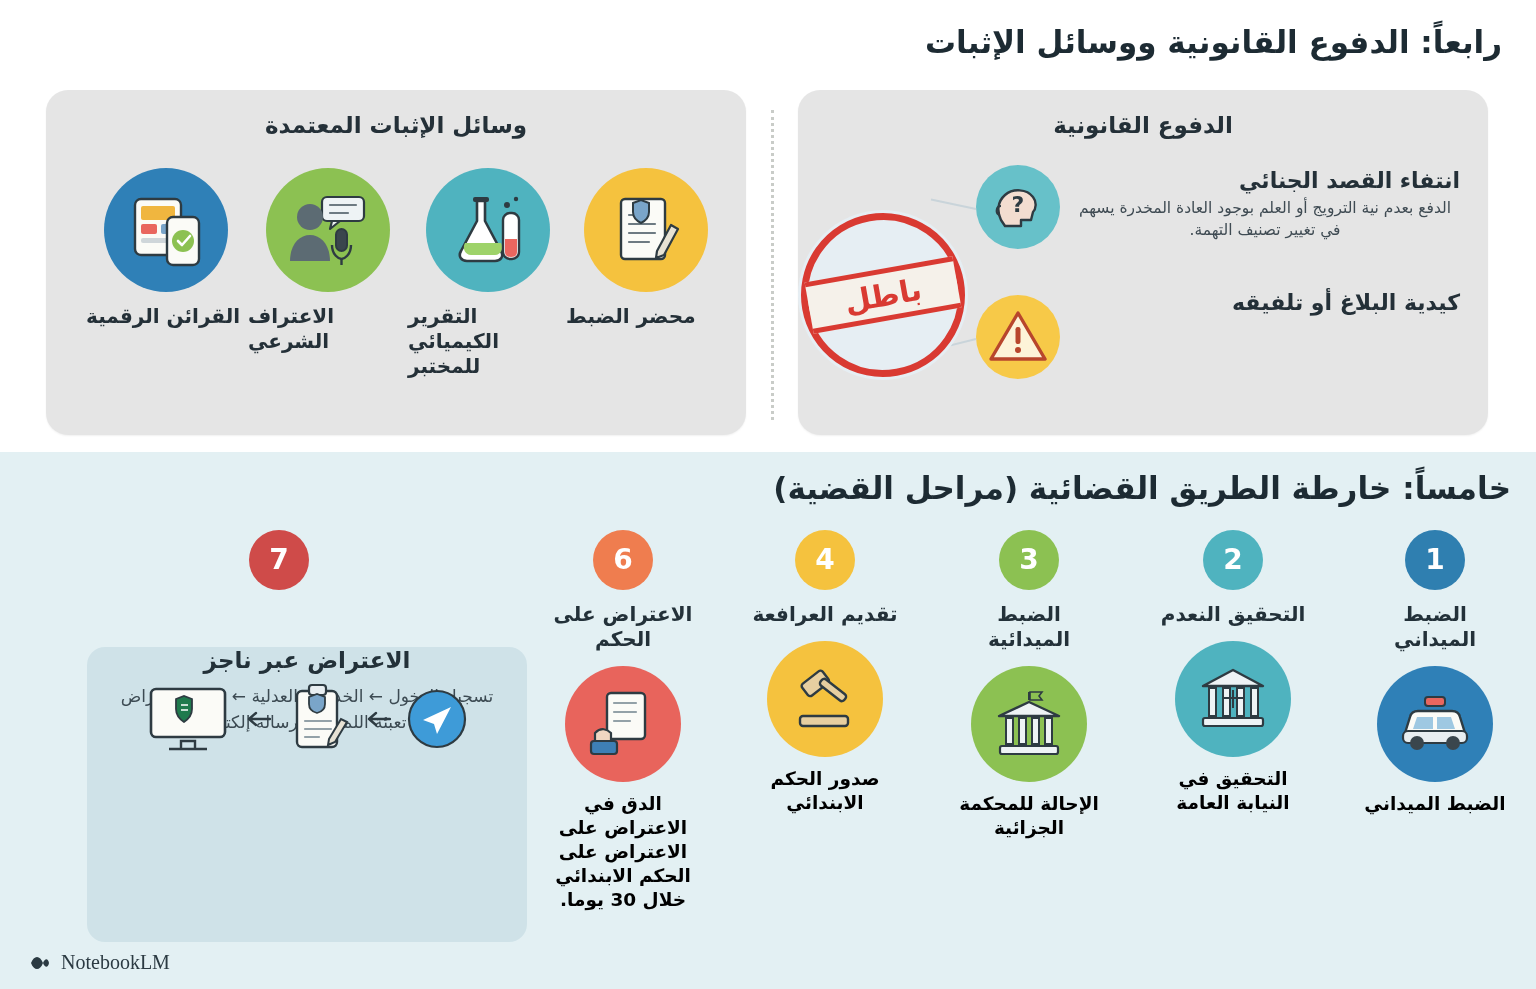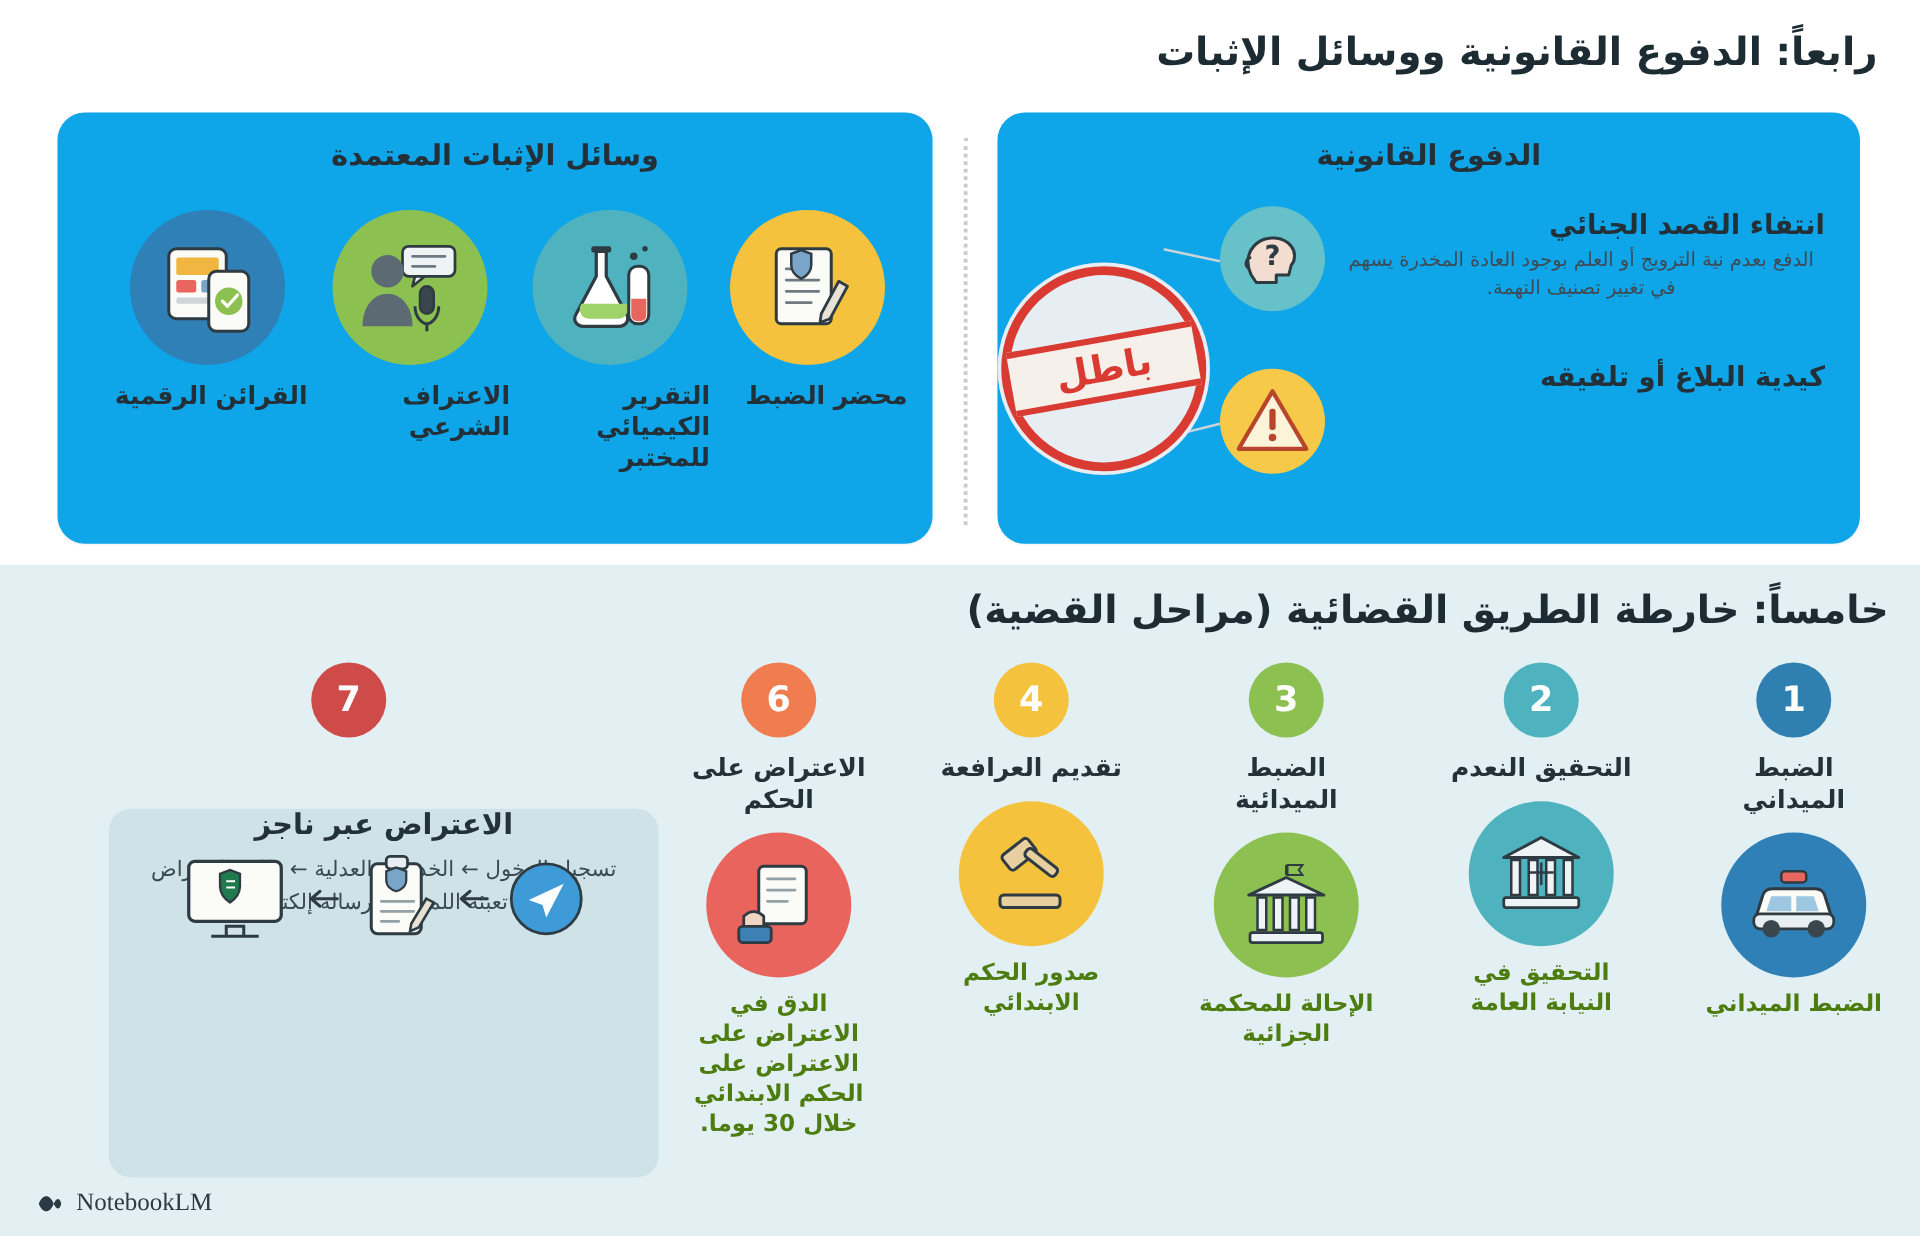--- a/index.html
+++ b/index.html
@@ -32,21 +32,21 @@
     position: absolute;
     top: 24px;
     right: 34px;
     font-size: 31px;
     font-weight: bold;
     color: #1d2b33;
     letter-spacing: 0px;
   }
   .card {
     position: absolute;
-    background: #0ea5e9;
+    background: #e5e5e5;
     border-radius: 22px;
     box-shadow: 0 1px 2px rgba(0,0,0,0.06);
   }
   .card-a { top: 90px; right: 48px; width: 690px; height: 345px; }
   .card-b { top: 90px; right: 790px; width: 700px; height: 345px; }
   .card-title {
     text-align: center;
     font-size: 23px;
     font-weight: bold;
     color: #243038;
@@ -127,21 +127,21 @@
     position: absolute;
     top: 110px;
     right: 762px;
     height: 310px;
     border-right: 3px dotted #c9ccc8;
   }
   
   .ev {
     position: absolute;
     width: 160px;
-    text-align: right;
+    text-align: left;
   }
   .ev .bubble {
     width: 124px;
     height: 124px;
     border-radius: 50%;
     margin: 0 auto 12px auto;
     display: flex;
     align-items: center;
     justify-content: center;
   }
@@ -192,21 +192,21 @@
   }
   .step .bubble {
     width: 116px; height: 116px;
     border-radius: 50%;
     margin: 14px auto 10px auto;
     display: flex; align-items: center; justify-content: center;
   }
   .step .desc {
     font-size: 18.5px;
     font-weight: bold;
-    color: #4d7c0f;
+    color: #000000;
     line-height: 1.3;
   }
   .najiz {
     position: absolute;
     top: 195px;
     right: 1020px;
     width: 440px;
     height: 295px;
     background: #cfe2e8;
     border-radius: 18px;

